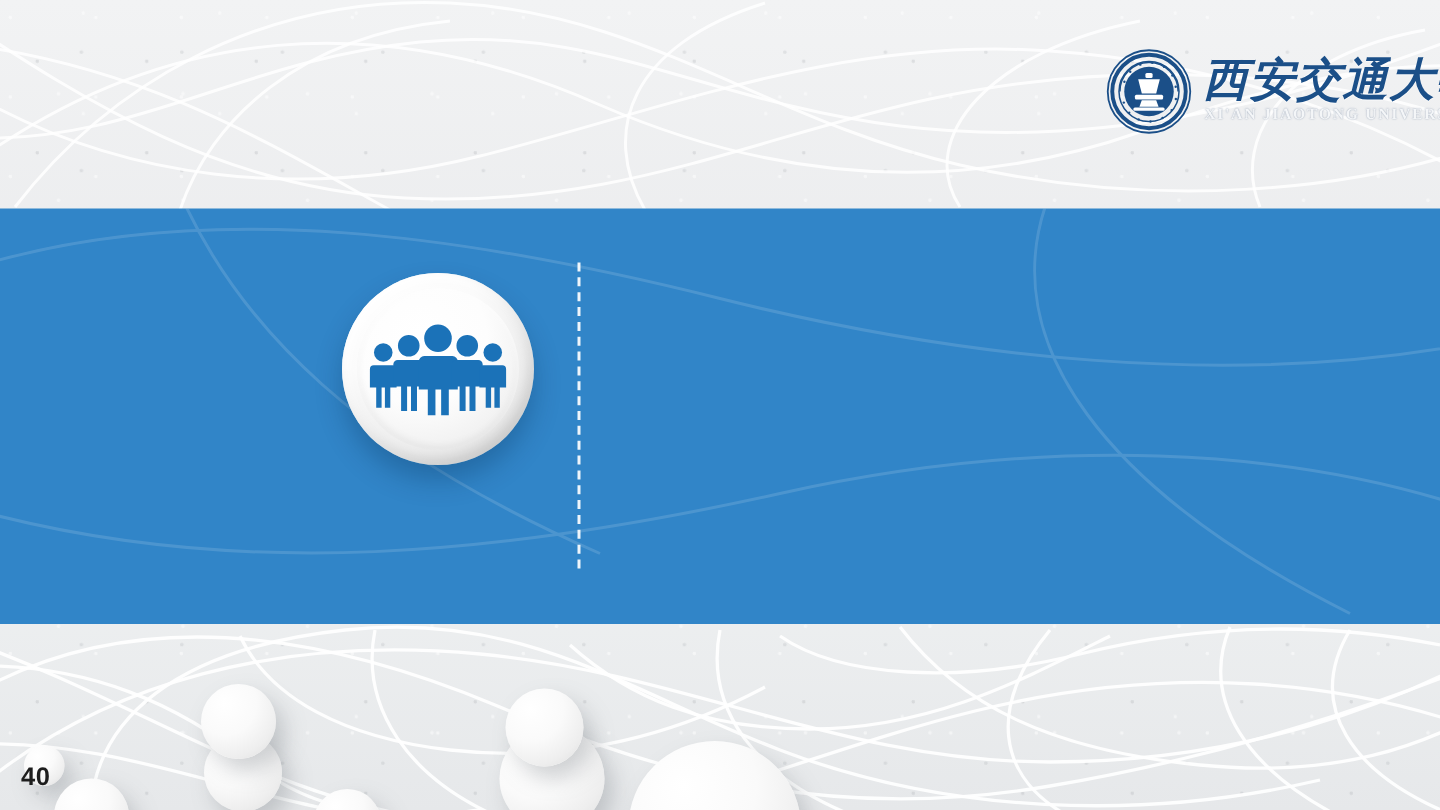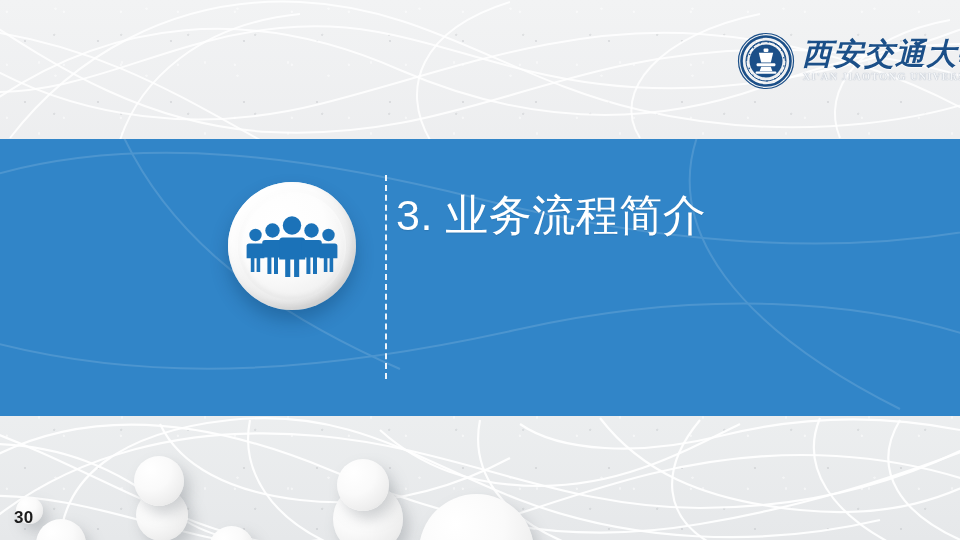--- a/index.html
+++ b/index.html
@@ -261,21 +261,20 @@
           <path d="M58.2,25 h14.6 a3,3 0 0 1 3,3 v14.6 h-4.8 v16.4 h-4 v-16.4 h-2.6 v16.4 h-4 v-16.4 h-5.2 v-14.6 a3,3 0 0 1 3,-3 z"></path>
 
           <circle cx="82.5" cy="20" r="6.2"></circle>
           <path d="M76.2,28.5 h12.6 a2.6,2.6 0 0 1 2.6,2.6 v12.2 h-4.2 v13.6 h-3.6 v-13.6 h-2.2 v13.6 h-3.6 v-13.6 h-4.2 v-12.2 a2.6,2.6 0 0 1 2.6,-2.6 z"></path>
         </g>
       </svg>
     </div>
   </div>
 
   <div class="title-block">
-    <div class="title-line">3. 业务流程简介</div>
   </div>
 
   <div class="logo">
     <svg class="seal" width="58" height="58" viewBox="0 0 58 58" aria-hidden="true">
       <circle cx="29" cy="29" r="27.5" fill="none" stroke="#1b4f88" stroke-width="1.2"></circle>
       <circle cx="29" cy="29" r="24.5" fill="none" stroke="#1b4f88" stroke-width="2.6"></circle>
       <circle cx="29" cy="29" r="20" fill="none" stroke="#1b4f88" stroke-width="1"></circle>
       <circle cx="29" cy="29" r="16.5" fill="#1b4f88"></circle>
 
       <g fill="#ffffff">
@@ -305,15 +304,15 @@
           <circle cx="44.1" cy="41.4" r="0.8"></circle>
         <circle cx="46.9" cy="34.0" r="0.8"></circle>
       </g>
     </svg>
     <div class="logo-words">
       <div class="logo-cn">西安交通大學</div>
       <div class="logo-en">XI'AN JIAOTONG UNIVERSITY</div>
     </div>
   </div>
 
-  <div class="page-number">30</div>
+  <div class="page-number">40</div>
 
 </div>
 
 </body></html>

